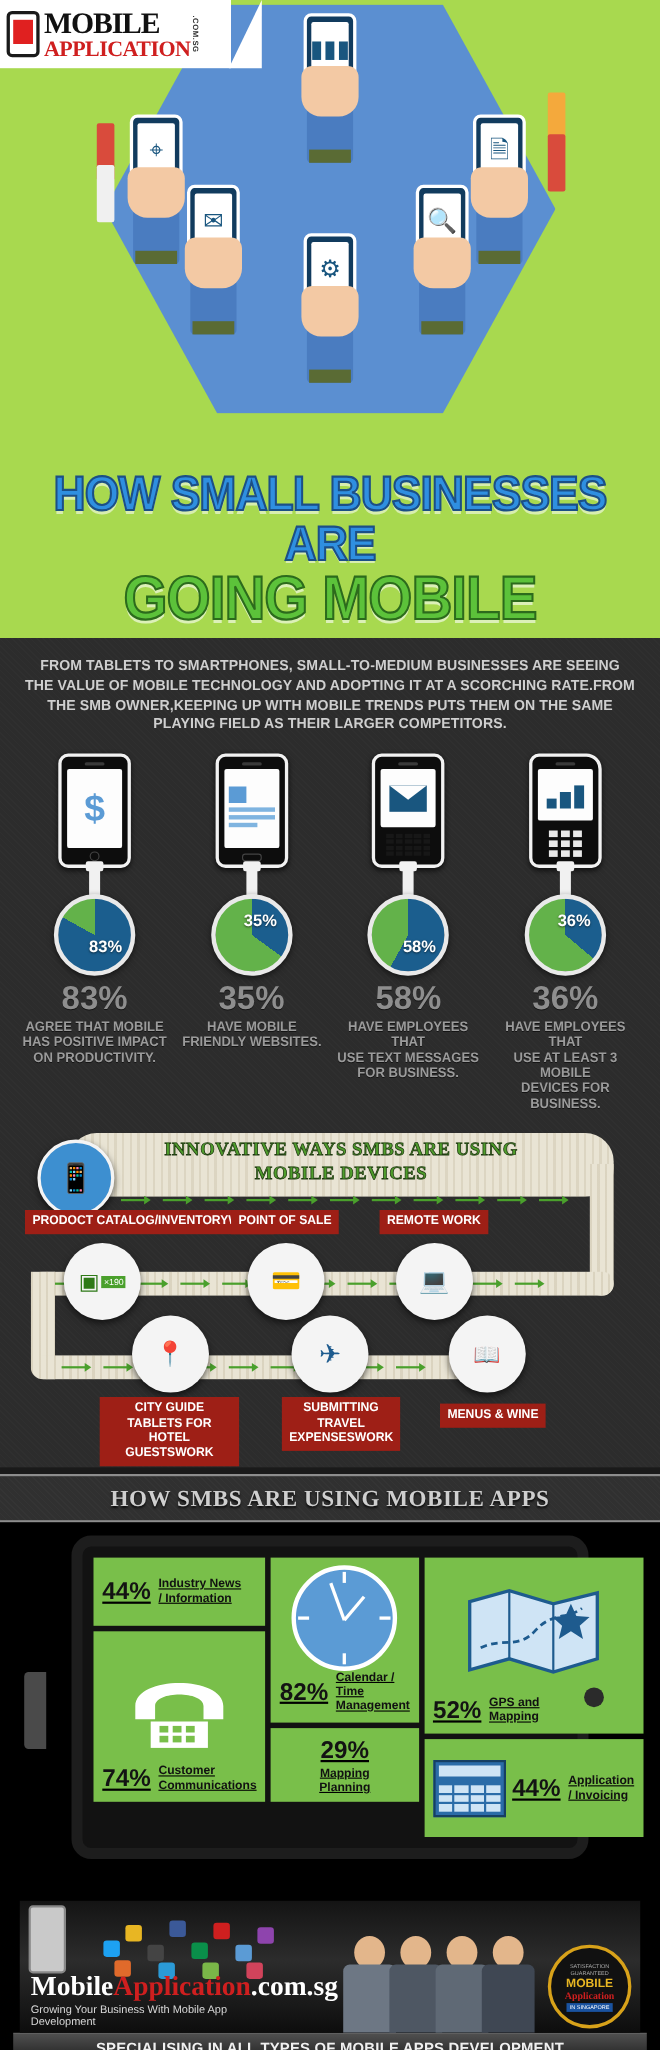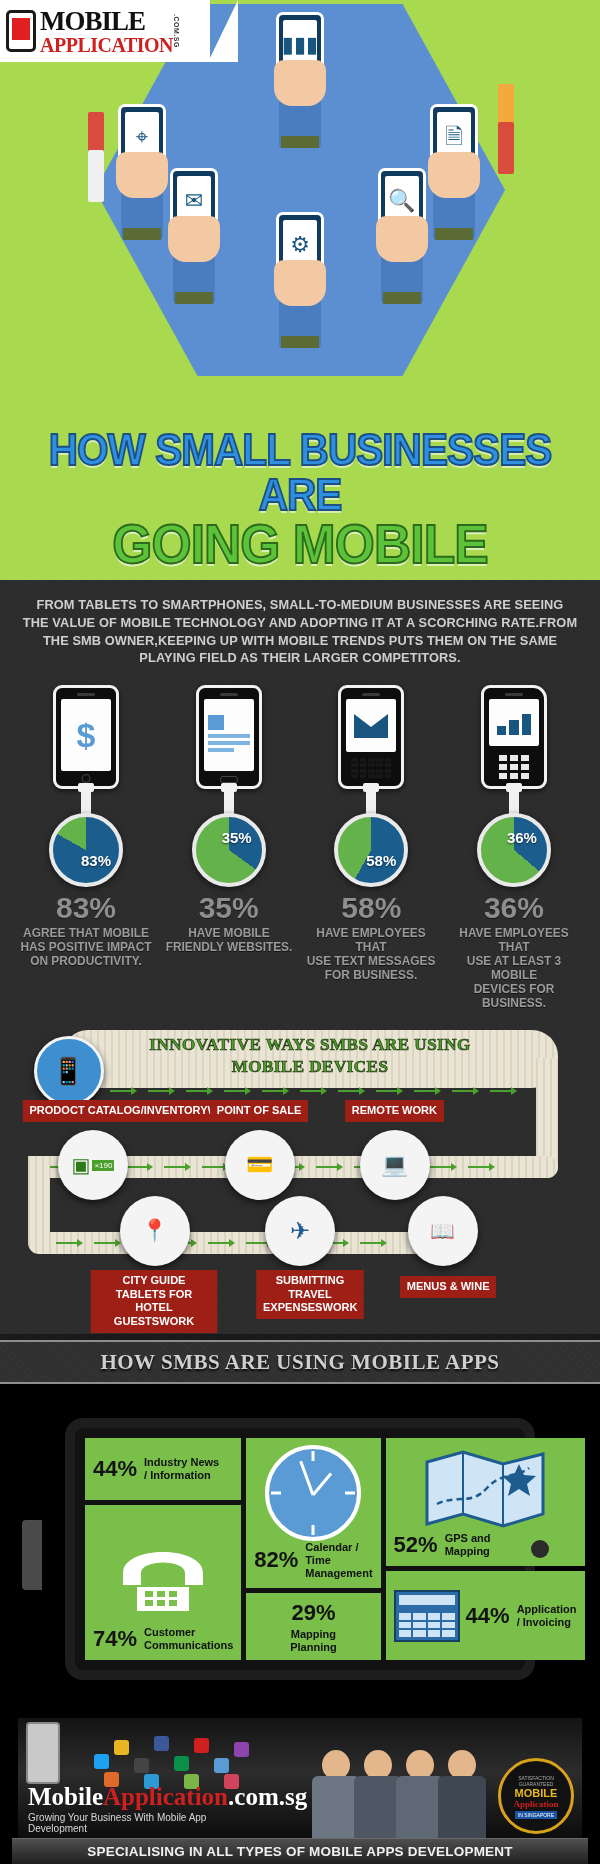--- a/index.html
+++ b/index.html
@@ -322,22 +322,23 @@
     padding: 8px 0 7px;
   }
   .apps-header h2 {
     font-family: "Liberation Serif", serif;
     font-weight: 700; font-size: 21px;
     color: #cfcfcf; letter-spacing: 0.5px;
     text-shadow: 0 2px 2px rgba(0,0,0,.8);
   }
   .device-outer {
     background: #000;
-    padding: 34px 0 30px;
+    padding: 12px 0 30px;
     position: relative;
+    text-decoration: underline;
   }
   .device {
     width: 470px; margin: 0 auto;
     background: #121212;
     border: 10px solid #1d1d1d;
     border-radius: 18px;
     padding: 10px;
     position: relative;
   }
   .device:before {
@@ -817,21 +818,21 @@
           <div class="cell center" style="height:67px;">
             <span class="pct">29%</span>
             <span class="lbl">
               <span>Mapping</span><br>
               <span>Planning</span>
             </span>
           </div>
         </div>
 
         <div style="display:flex; flex-direction:column; gap:5px;">
-          <div class="cell tall" style="height:128px;">
+          <div class="cell tall" style="height:160px;">
             <div class="icon">
               <svg width="124" height="82" viewBox="0 0 124 82" aria-hidden="true">
                 <path d="M4 14 L40 4 L80 16 L120 6 L120 66 L80 78 L40 66 L4 76 Z" fill="#cfe4f5" stroke="#1e5b8e" stroke-width="3"></path>
                 <path d="M40 4 L40 66 M80 16 L80 78" stroke="#1e5b8e" stroke-width="2" fill="none"></path>
                 <path d="M14 56 C34 46, 48 58, 64 40 C78 24, 94 30, 106 20" stroke="#1e5b8e" stroke-width="2.5" fill="none" stroke-dasharray="6 4"></path>
                 <polygon points="96,16 101,27 113,28 104,36 107,48 96,41 85,48 88,36 79,28 91,27" fill="#1e5b8e"></polygon>
               </svg>
             </div>
             <div class="row">
               <span class="pct">52%</span>

